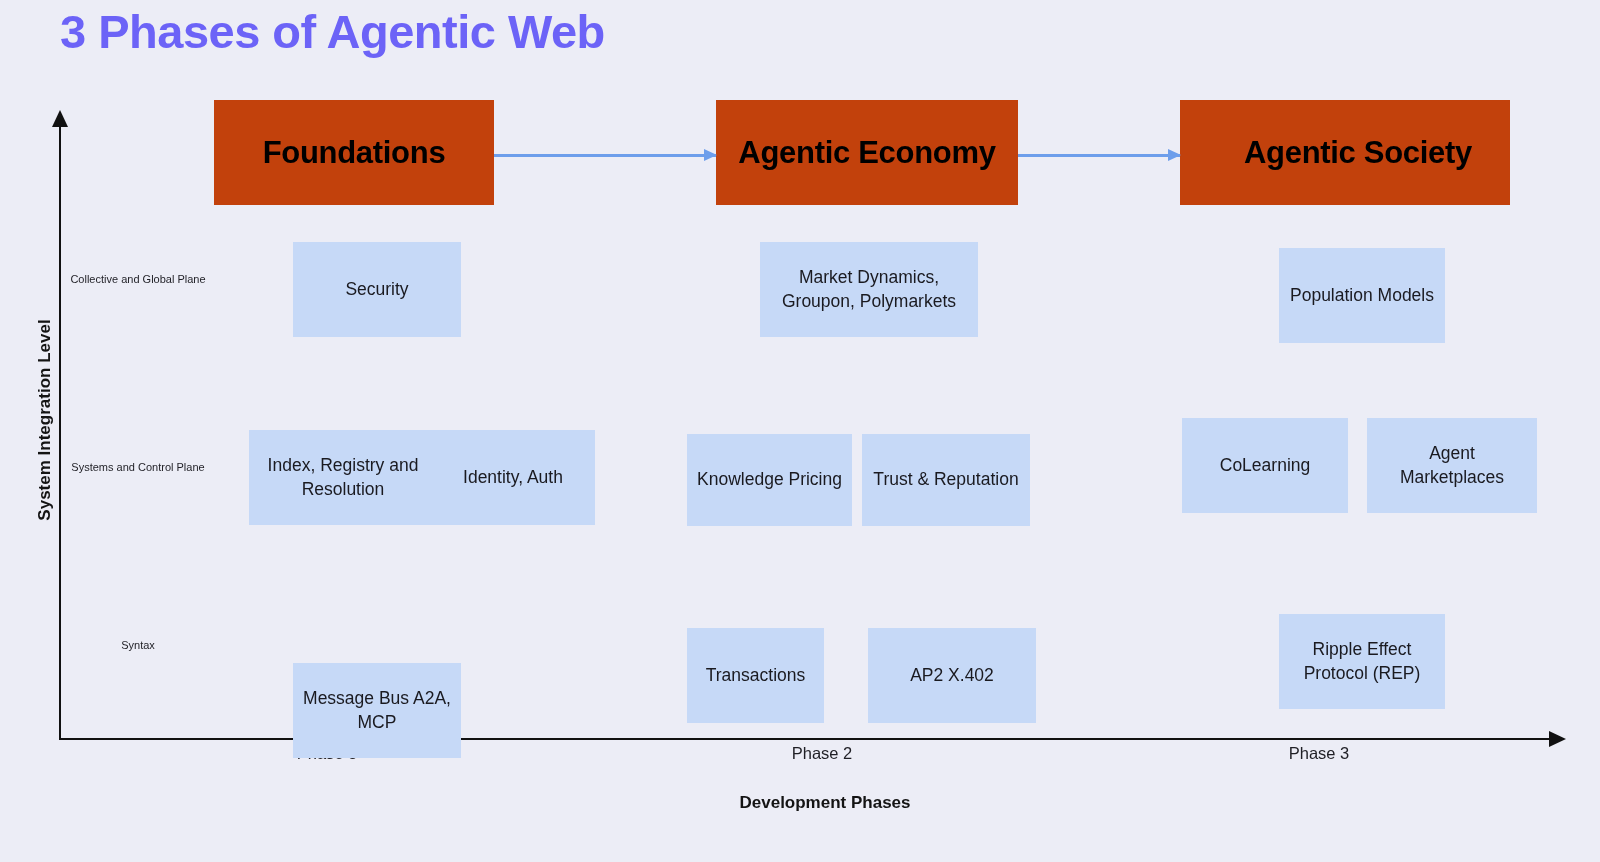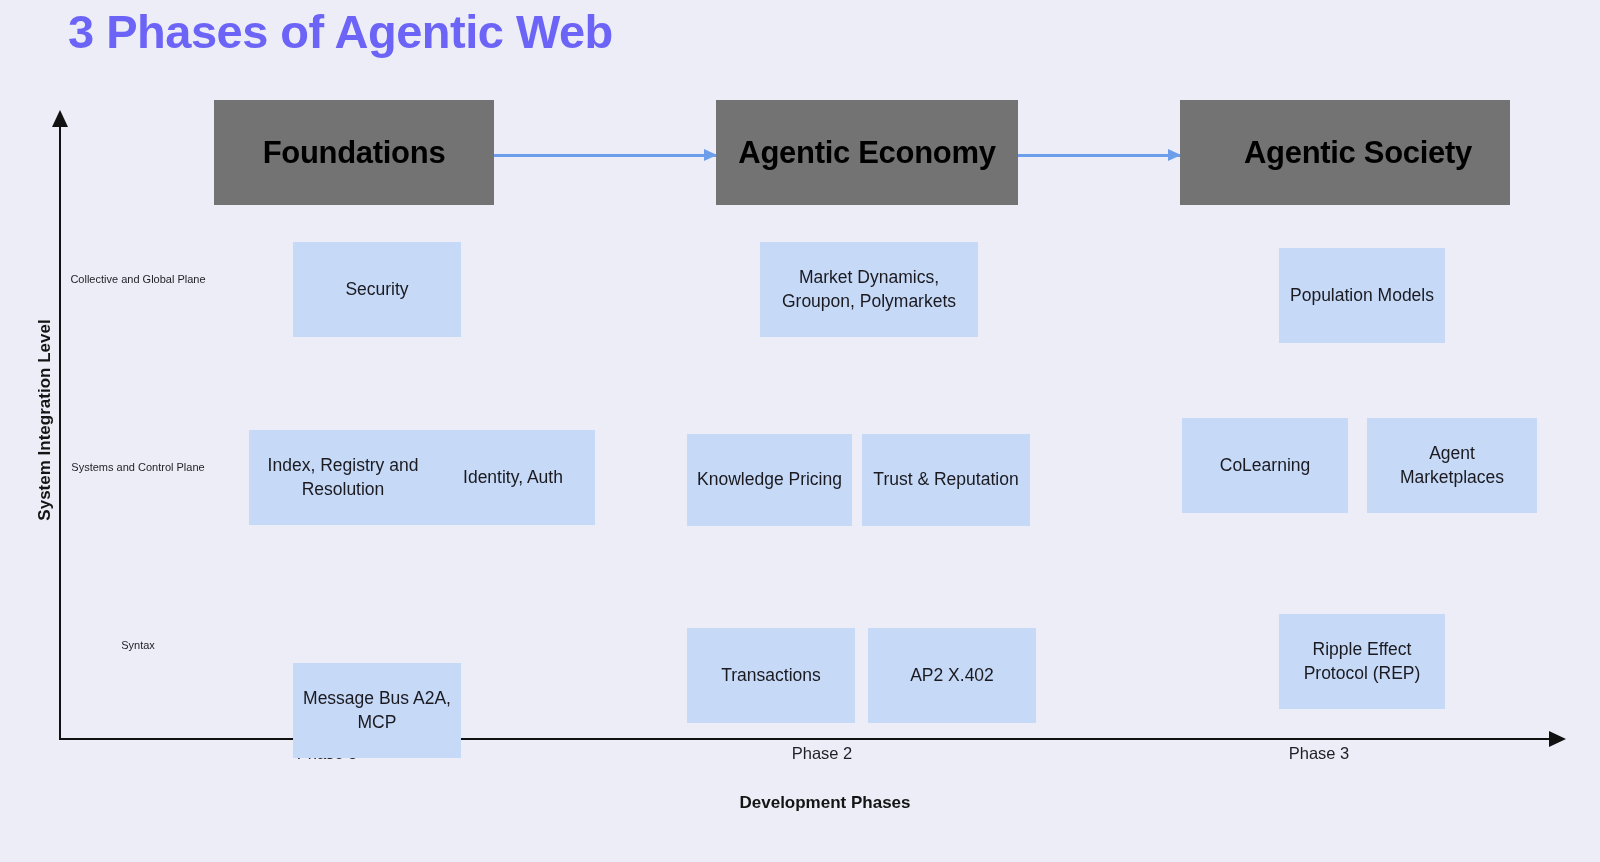--- a/index.html
+++ b/index.html
@@ -15,21 +15,21 @@
     position: relative;
     width: 1600px;
     height: 862px;
     background: #ecedf6;
     overflow: hidden;
   }
 
   
   #title {
     position: absolute;
-    left: 68px;
+    left: 60px;
     top: 4px;
     font-size: 47px;
     font-weight: 700;
     color: #6c63f7;
     letter-spacing: -0.5px;
     white-space: nowrap;
   }
 
   
   .axis-line {
@@ -117,21 +117,21 @@
   }
   .tick-label.t0 { left: 227px; }
   .tick-label.t1 { left: 722px; }
   .tick-label.t2 { left: 1219px; }
 
   
   .phase-header {
     position: absolute;
     top: 100px;
     height: 105px;
-    background: #737373;
+    background: #c2410c;
     display: flex;
     align-items: center;
     justify-content: center;
     text-align: center;
     font-size: 31px;
     font-weight: 700;
     color: #000000;
     line-height: 1.22;
     letter-spacing: -0.3px;
     box-sizing: border-box;
@@ -224,17 +224,17 @@
   <div class="cell" style="left:1279px; top:248px; width:166px; height:95px;">Population Models</div>
 
   <div class="cell" style="left:249px; top:430px; width:188px; height:95px;">Index, Registry and Resolution</div>
   <div class="cell" style="left:431px; top:430px; width:164px; height:95px;">Identity, Auth</div>
   <div class="cell" style="left:687px; top:434px; width:165px; height:92px;">Knowledge Pricing</div>
   <div class="cell" style="left:862px; top:434px; width:168px; height:92px;">Trust &amp; Reputation</div>
   <div class="cell" style="left:1182px; top:418px; width:166px; height:95px;">CoLearning</div>
   <div class="cell" style="left:1367px; top:418px; width:170px; height:95px;">Agent Marketplaces</div>
 
   <div class="cell" style="left:293px; top:663px; width:168px; height:95px;">Message Bus A2A, MCP</div>
-  <div class="cell" style="left:687px; top:628px; width:168px; height:95px;">Transactions</div>
+  <div class="cell" style="left:687px; top:628px; width:137px; height:95px;">Transactions</div>
   <div class="cell" style="left:868px; top:628px; width:168px; height:95px;">AP2 X.402</div>
   <div class="cell" style="left:1279px; top:614px; width:166px; height:95px;">Ripple Effect Protocol (REP)</div>
 
 </div>
 
 </body></html>

